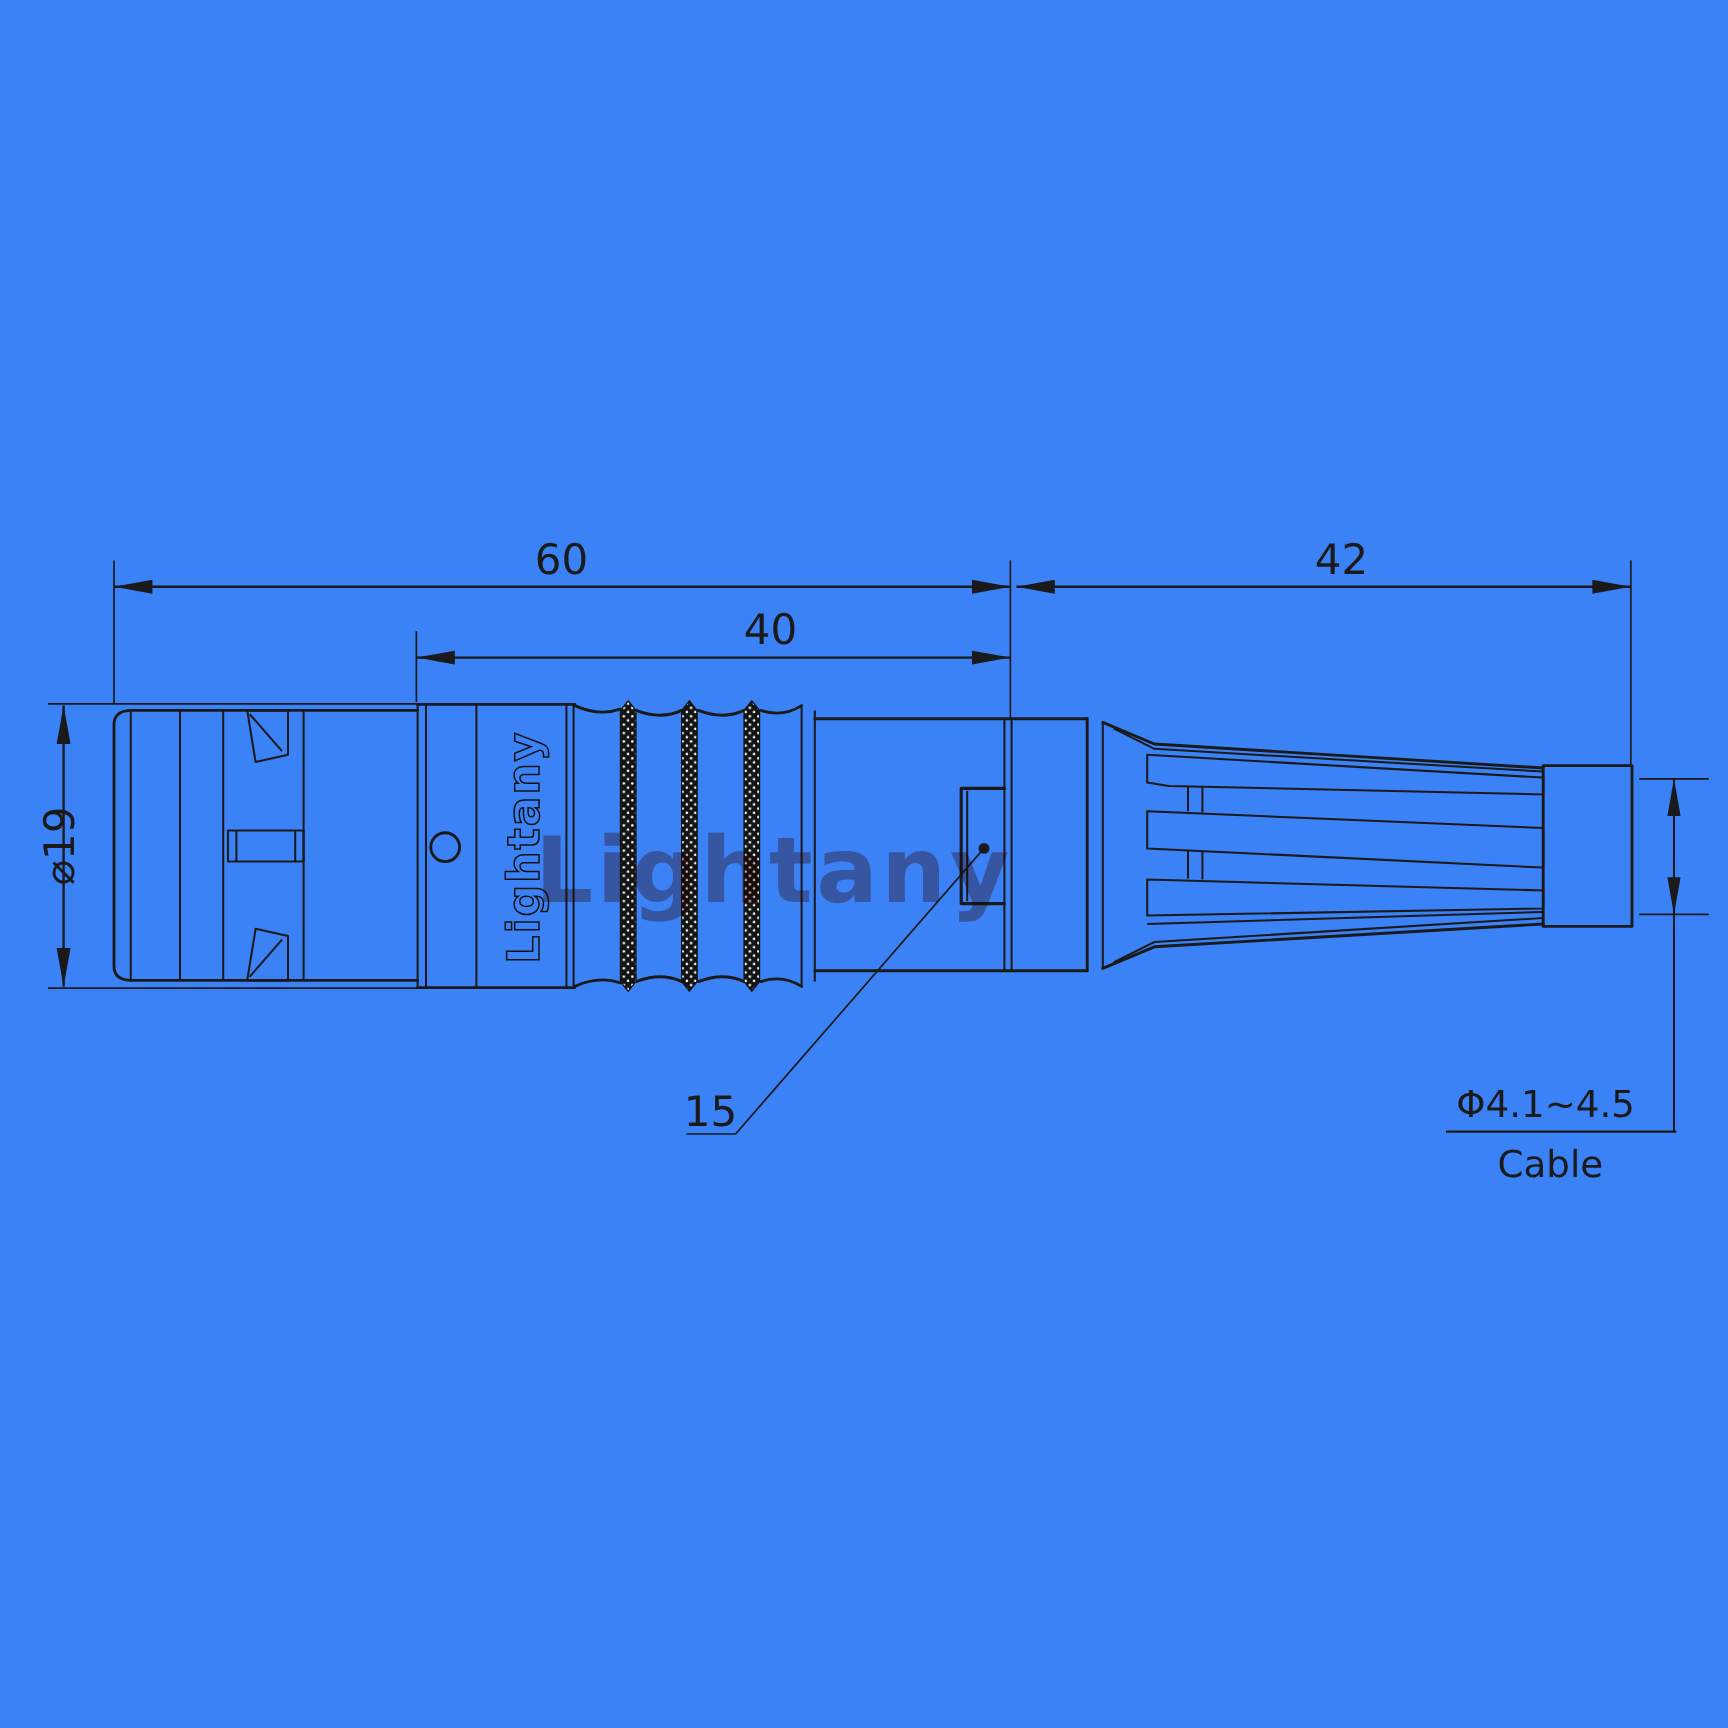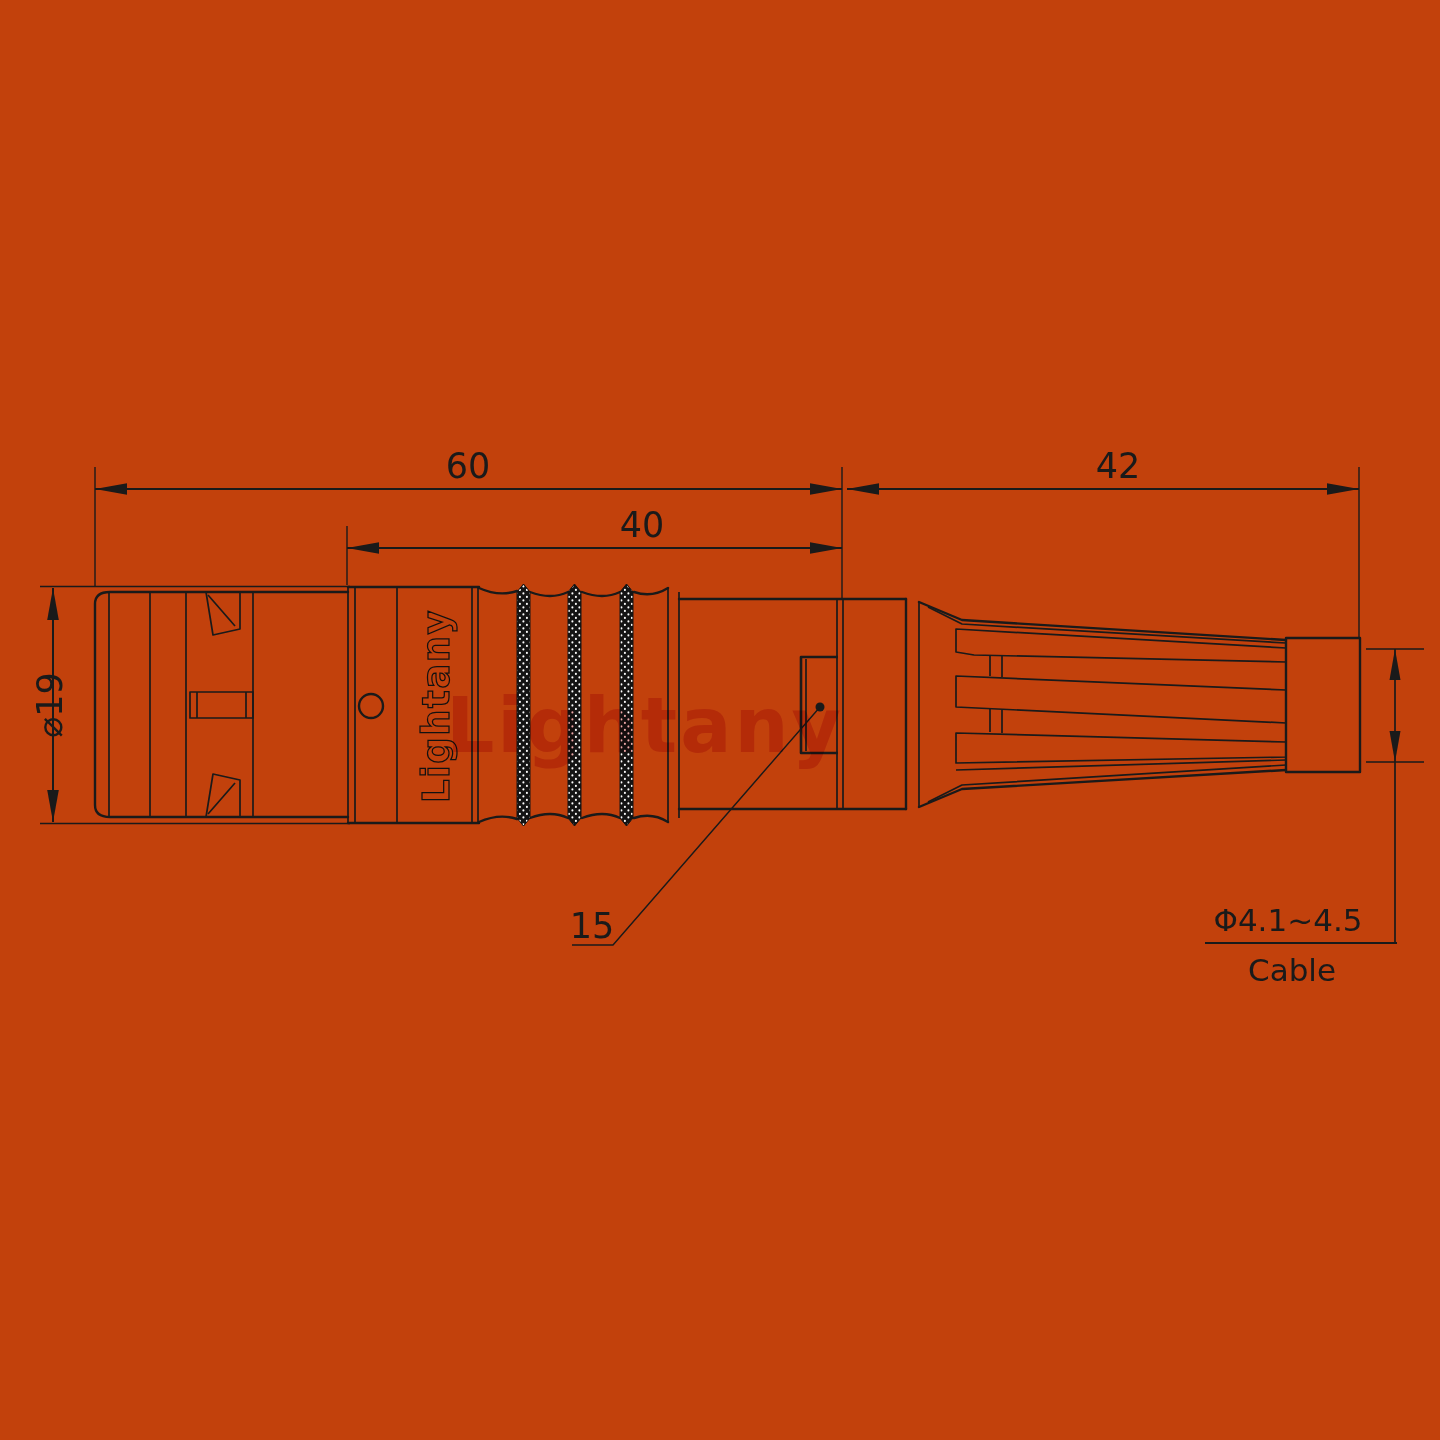--- a/index.html
+++ b/index.html
@@ -1,16 +1,16 @@
 <!DOCTYPE html>
 <html><head>
 <meta charset="utf-8">
 <style>
   html,body{margin:0;padding:0;background:#fff;}
-  .canvas{position:relative;width:1440px;height:1440px;background:#c2410c;overflow:hidden;
+  .canvas{position:relative;width:1440px;height:1440px;background:#3b82f6;overflow:hidden;
           font-family:"DejaVu Sans", sans-serif;}
   svg{position:absolute;left:0;top:0;}
   .dimtext{font-size:35px;fill:#1a1a1a;}
   .cabletext{font-size:31px;fill:#1a1a1a;}
   .outline{stroke:#1a1a1a;stroke-width:2.4;fill:none;stroke-linejoin:round;stroke-linecap:round;}
   .detail{stroke:#1a1a1a;stroke-width:1.7;fill:none;stroke-linejoin:round;}
   .dimline{stroke:#1a1a1a;stroke-width:2;fill:none;}
   .extline{stroke:#1a1a1a;stroke-width:1.4;fill:none;}
   .arrow{fill:#1a1a1a;stroke:none;}
 </style>

